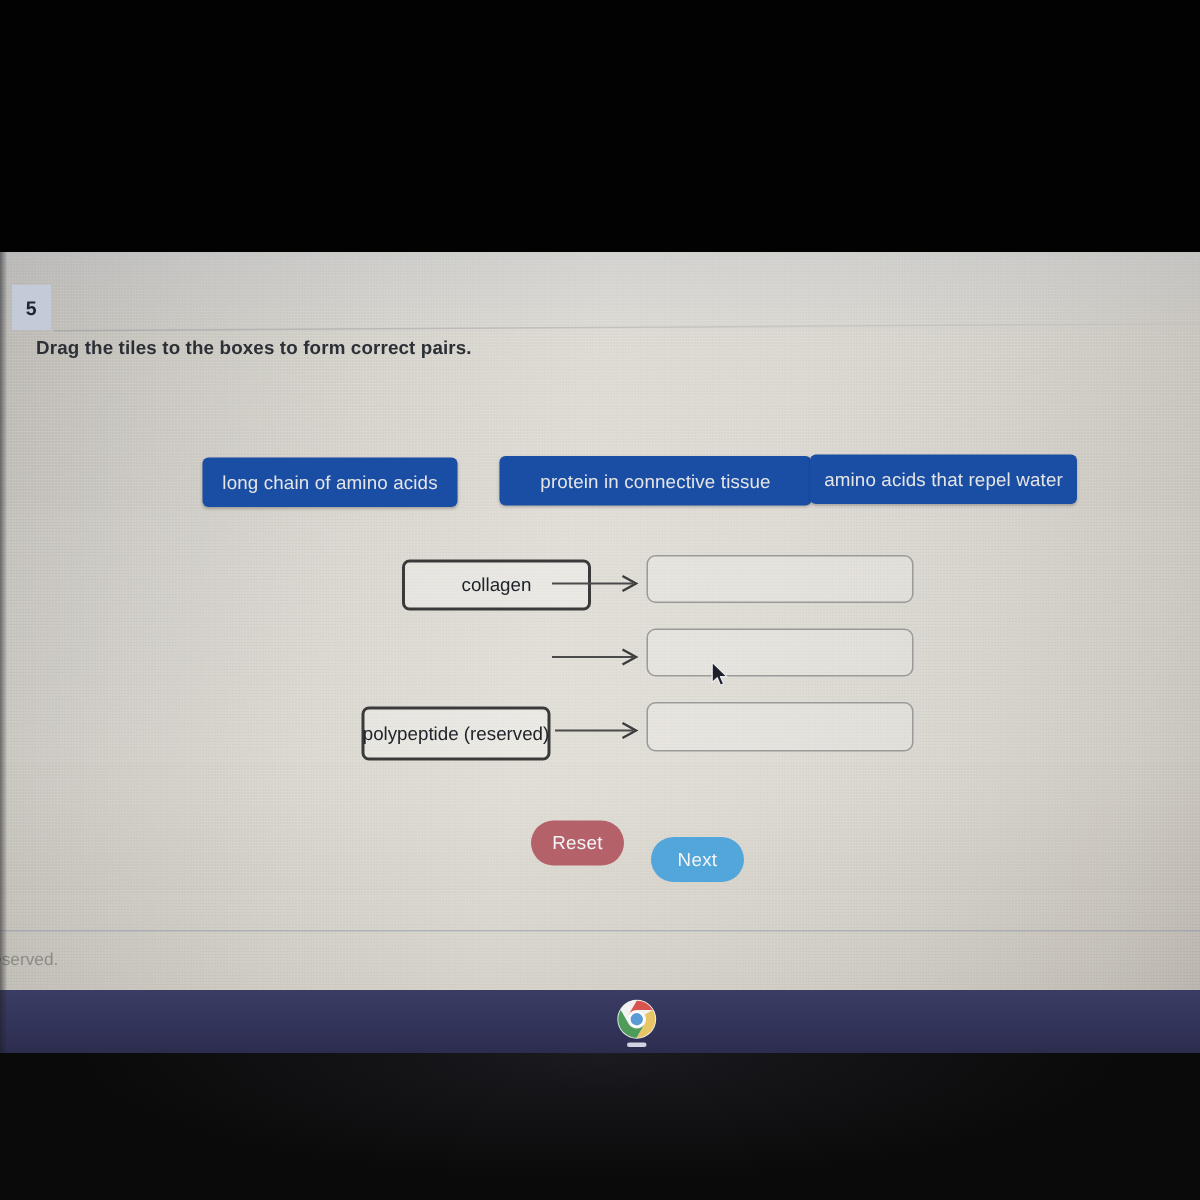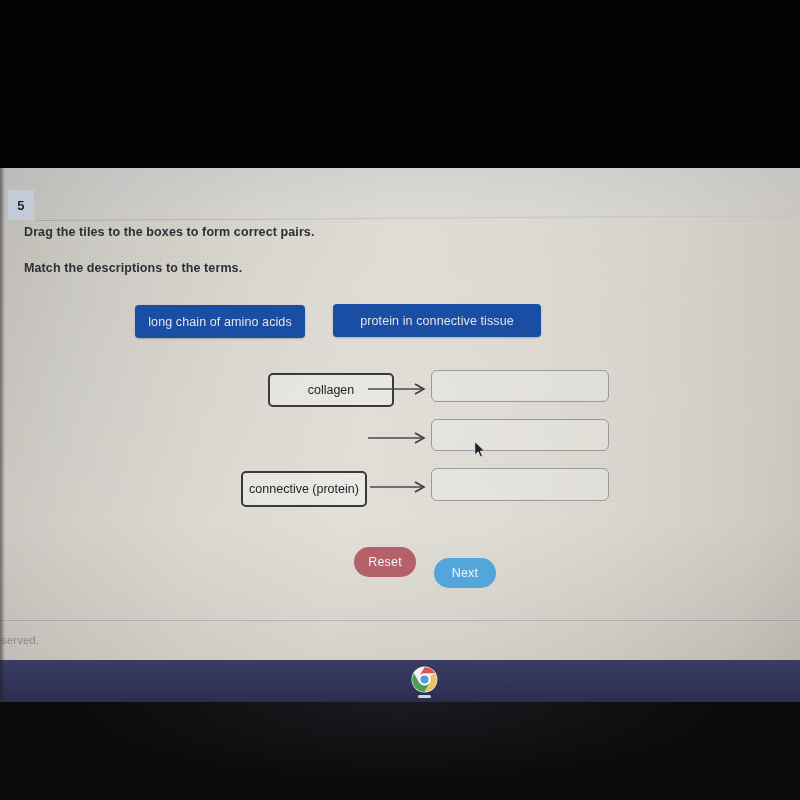--- a/index.html
+++ b/index.html
@@ -277,27 +277,27 @@
 
   <div id="screen">
     <div class="texture"></div>
 
     <div class="page">
 
       <div class="qnum">5</div>
       <div class="hdr-rule"></div>
 
       <div class="instr instr-1">Drag the tiles to the boxes to form correct pairs.</div>
-      <div class="instr instr-2">Match the descriptions to the terms.</div>
 
       <div class="tile tile-1">long chain of amino acids</div>
       <div class="tile tile-2">protein in connective tissue</div>
+      <div class="tile tile-3">amino acids that repel water</div>
 
       <div class="term term-1">collagen</div>
-      <div class="term term-3">connective (protein)</div>
+      <div class="term term-3">polypeptide (reserved)</div>
 
       <div class="arrow arrow-1">
         <svg width="62" height="12" viewBox="0 0 62 12">
           <line x1="0" y1="6" x2="54" y2="6" stroke="#4a4a4a" stroke-width="1.4"></line>
           <polyline points="47,1 56,6 47,11" fill="none" stroke="#3c3c3c" stroke-width="1.6"></polyline>
         </svg>
       </div>
       <div class="arrow arrow-2">
         <svg width="62" height="12" viewBox="0 0 62 12">
           <line x1="0" y1="6" x2="54" y2="6" stroke="#4a4a4a" stroke-width="1.4"></line>

